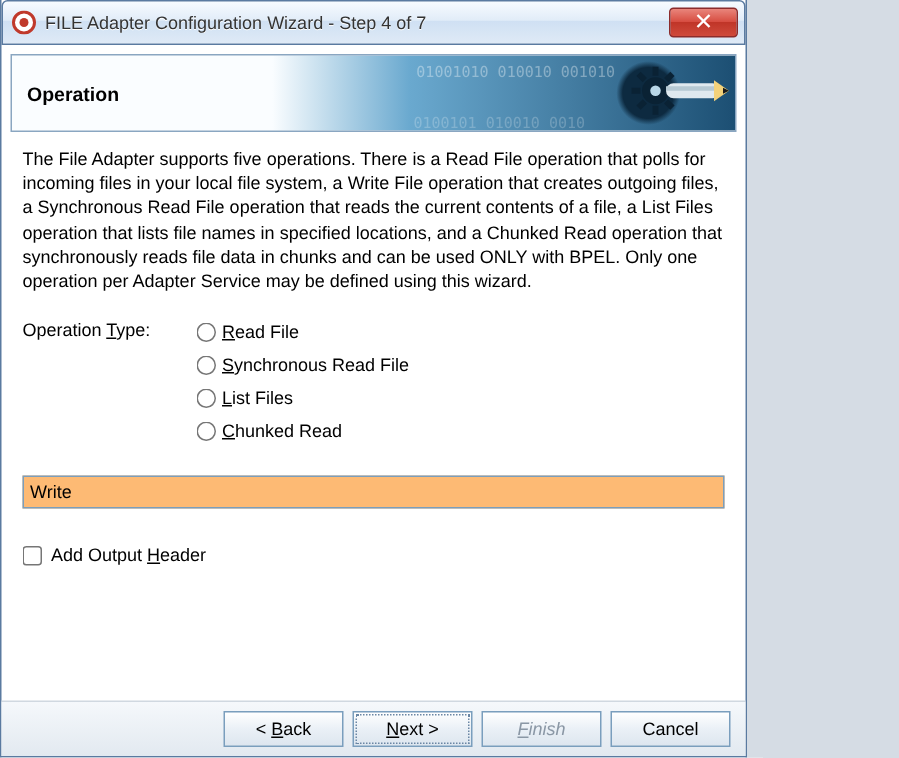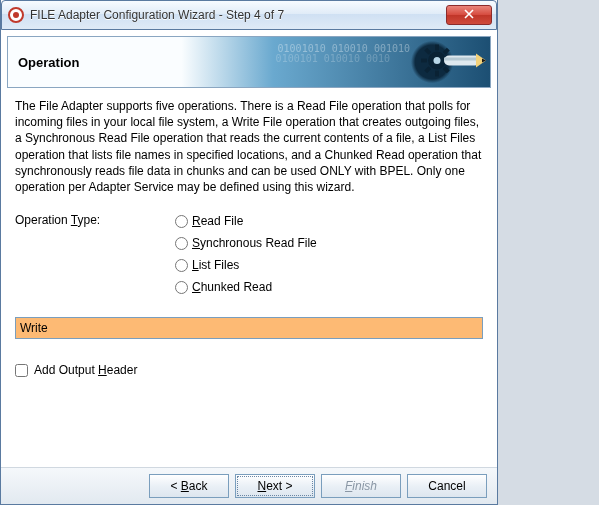--- a/index.html
+++ b/index.html
@@ -94,35 +94,34 @@
   .pen-icon svg { width: 42px; height: 20px; }
   .binary-text {
     position: absolute;
     right: 80px;
     top: 6px;
     font-family: monospace;
     font-size: 10px;
     color: rgba(255,255,255,0.35);
     white-space: nowrap;
   }
-  .binary-text.row2 { top: 16px; right: 100px; color: rgba(255,255,255,0.22);}
+  .binary-text.row2 { top: 40px; right: 100px; color: rgba(255,255,255,0.22);}
   
   .content {
     flex: 1;
     padding: 10px 14px 0 14px;
     overflow: hidden;
   }
   .desc {
     line-height: 1.35;
   }
   .form-row {
     margin-top: 16px;
     display: flex;
     align-items: flex-start;
-    gap: 44px;
   }
   .form-label {
     width: 116px;
     flex-shrink: 0;
     padding-top: 2px;
   }
   .form-label .ul { text-decoration: underline; }
   .radio-group {
     display: flex;
     flex-direction: column;

